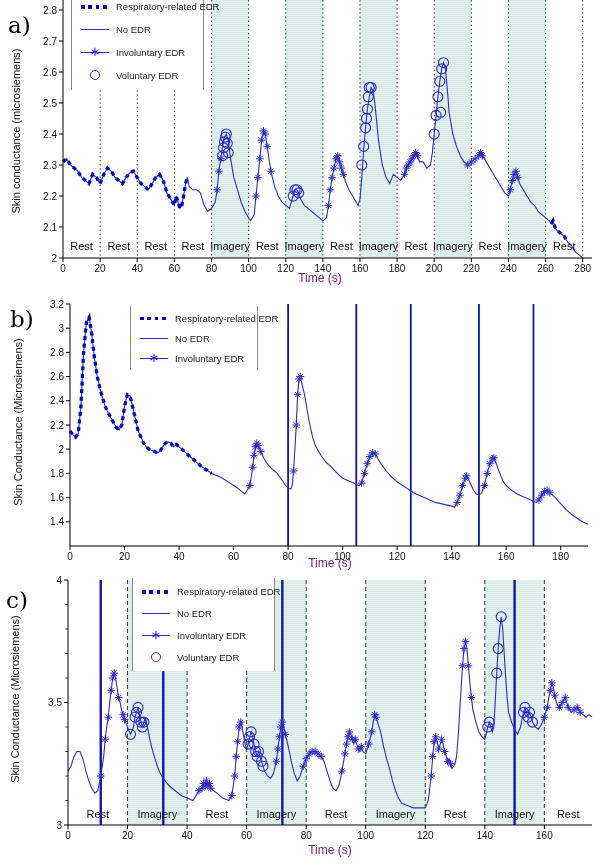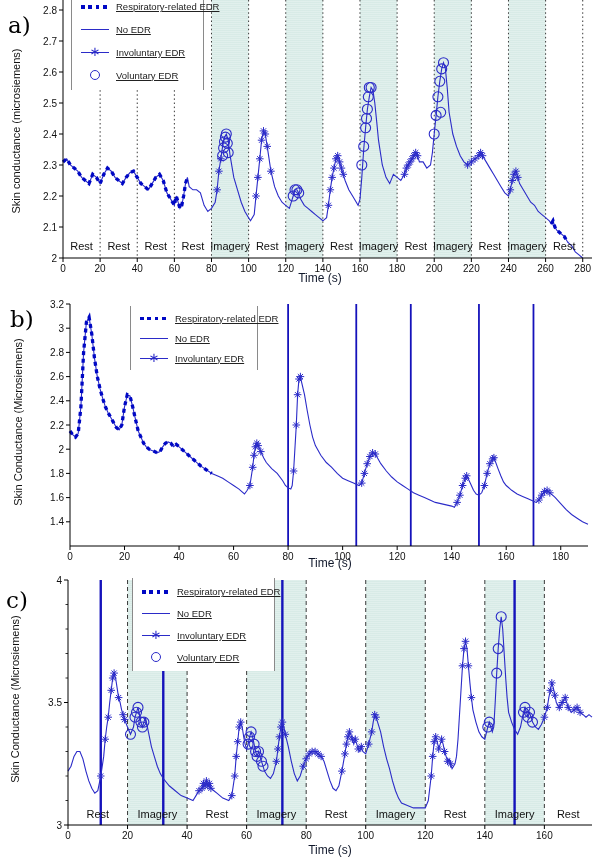--- a/index.html
+++ b/index.html
@@ -3,35 +3,35 @@
 <meta charset="utf-8">
 <style>
   html,body{margin:0;padding:0;background:#fff;}
   #figure{position:relative;width:600px;height:866px;background:#fff;overflow:hidden;
           font-family:"Liberation Sans",sans-serif;}
   .panel{position:absolute;left:0;width:600px;}
   .panel svg{position:absolute;left:0;top:0;}
   .tag{position:absolute;font-family:"DejaVu Serif",serif;font-size:23px;color:#000;}
   .ylab{position:absolute;width:240px;text-align:center;font-size:11px;color:#111;
         transform:rotate(-90deg);}
-  .xlab{position:absolute;text-align:center;font-size:12px;color:#0f172a;}
+  .xlab{position:absolute;text-align:center;font-size:12px;color:#701a75;}
   svg text.tick{font-family:"Liberation Sans",sans-serif;font-size:10px;fill:#111;}
   svg text.rlabel{font-family:"Liberation Sans",sans-serif;font-size:11px;fill:#111;}
   .legend{position:absolute;background:#fff;border-left:1px solid #8a8a8a;border-right:1px solid #8a8a8a;
           display:flex;flex-direction:column;justify-content:space-evenly;
           padding:2px 0 2px 9px;box-sizing:border-box;font-size:9.5px;color:#222;z-index:5;}
   .lrow{display:flex;align-items:center;height:20px;}
   .lsample{display:inline-block;position:relative;width:28px;height:12px;flex:0 0 28px;margin-right:7px;}
   .lsample.resp-dash::before{content:'';position:absolute;left:0;top:4.5px;width:28px;height:3.6px;
        background:repeating-linear-gradient(90deg,#0008c4 0 3.6px,transparent 3.6px 7.4px);}
   .lsample.line::before,.lsample.line-star::before{content:'';position:absolute;left:0;top:5.5px;width:28px;height:1.3px;background:#2b2bc8;}
   .lstar{position:absolute;left:50%;top:50%;transform:translate(-50%,-52%);color:#2b2bc8;font-size:13px;line-height:1;}
   .lcirc{position:absolute;left:50%;top:50%;transform:translate(-50%,-50%);width:8px;height:8px;
          border:1.2px solid #2b2bc8;border-radius:50%;}
-  .llabel{white-space:nowrap;text-decoration:underline;}
+  .llabel{white-space:nowrap;}
 </style>
 </head>
 <body>
 
 <div id="figure">
 
   <div class="panel" style="top:0;height:290px;">
     <svg width="600" height="290">
         <defs>
           <pattern id="mesh-a" width="4" height="4" patternUnits="userSpaceOnUse">

